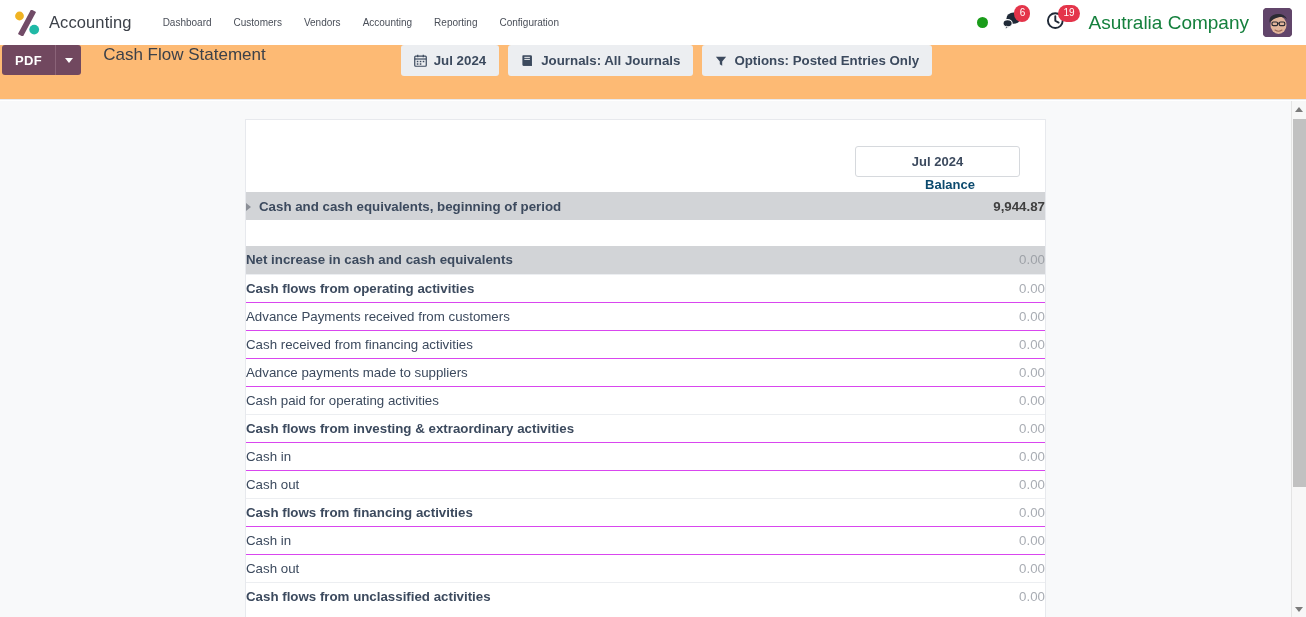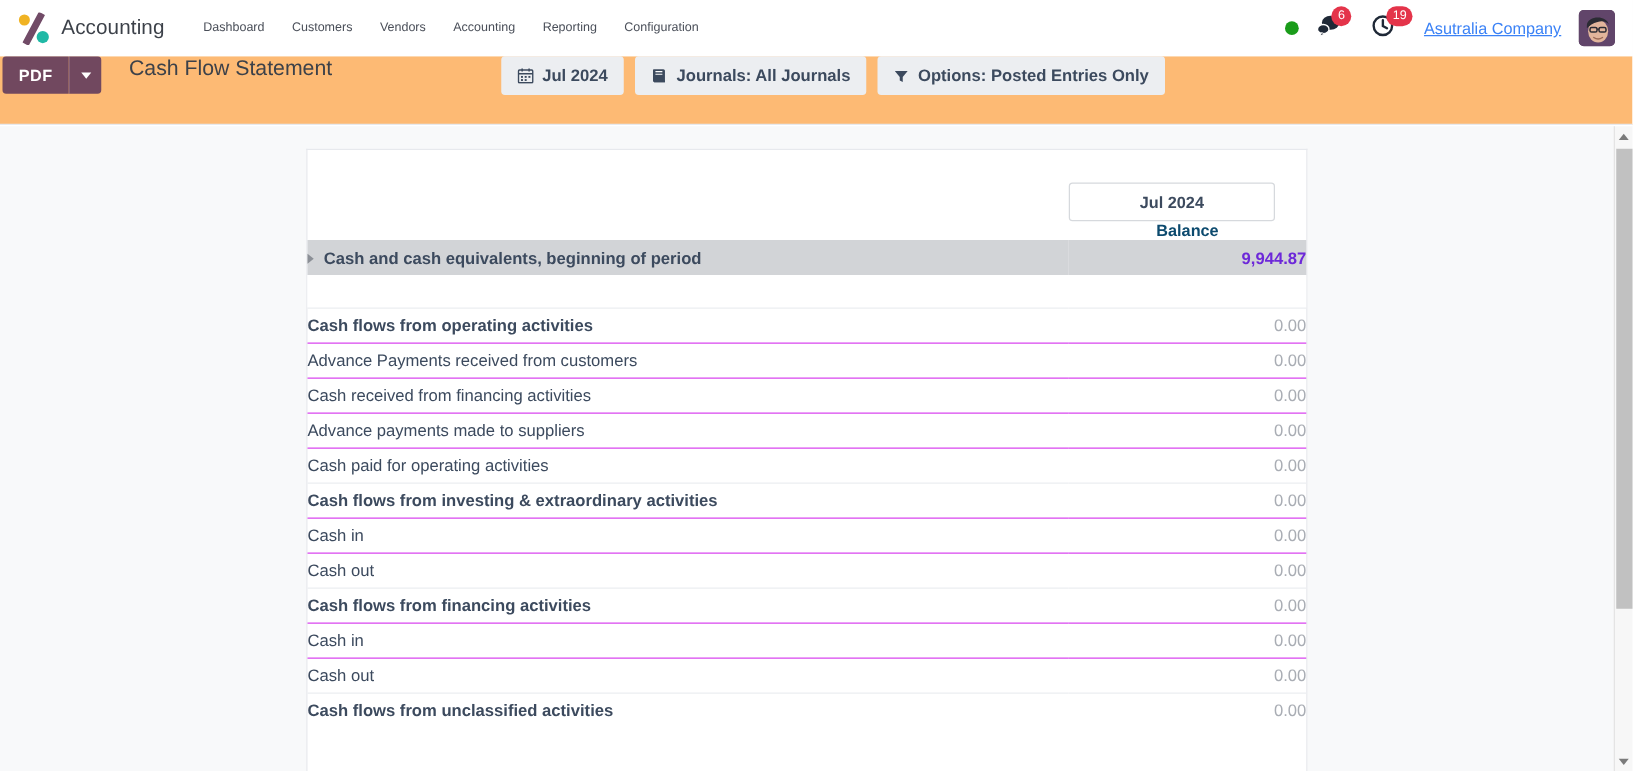--- a/index.html
+++ b/index.html
@@ -72,25 +72,24 @@
     color: #fff;
     font-size: 10px;
     line-height: 1;
     padding: 3px 5px 3.5px;
     border-radius: 9px;
     min-width: 16px;
     text-align: center;
     font-weight: 500;
   }
   .company-name {
-    font-size: 13px;
-    color: #3b82f6;
-    cursor: pointer;
-    white-space: nowrap;
-    text-decoration: underline;
+    font-size: 19px;
+    color: #15803d;
+    cursor: pointer;
+    white-space: nowrap;
   }
   .avatar {
     width: 29px; height: 29px;
     border-radius: 4px;
     overflow: hidden;
     cursor: pointer;
     display: block;
     background: #5c4060;
   }
 
@@ -230,21 +229,21 @@
     white-space: nowrap;
   }
   td.value-cell {
     font-size: 13.3px;
     text-align: right;
     padding: 6px 25px 6px 6px;
     white-space: nowrap;
     color: #3c4a5e;
   }
   .value-zero { color: #a9adb4; font-weight: 400; }
-  .value-strong { font-weight: 700; color: #6d28d9; }
+  .value-strong { font-weight: 700; color: #404040; }
 
   
   tr.row-total td {
     background: #d2d4d7;
     font-weight: 700;
   }
   tr.row-total td.value-cell .value-zero { color: #9ea2a8; }
   tr.row-spacer td { height: 26px; background: #fff; border: none; }
 
   tr.row-level1 td { font-weight: 700; border-top: 1px solid #eceef1; }
@@ -449,20 +448,24 @@
           </tr>
         </thead>
         <tbody id="report-body">
             <tr class="line row-total">
               <td class="name-cell indent-0"><span class="caret-right"></span><span>Cash and cash equivalents, beginning of period</span></td>
               <td class="value-cell"><span class="value-strong">9,944.87</span></td>
             </tr>
             <tr class="row-spacer">
               <td colspan="2"></td>
             </tr>
+            <tr class="line row-total">
+              <td class="name-cell indent-1"><span>Net increase in cash and cash equivalents</span></td>
+              <td class="value-cell"><span class="value-zero">0.00</span></td>
+            </tr>
             <tr class="line row-level1">
               <td class="name-cell indent-1"><span>Cash flows from operating activities</span></td>
               <td class="value-cell"><span class="value-zero">0.00</span></td>
             </tr>
             <tr class="line row-level2">
               <td class="name-cell indent-3"><span>Advance Payments received from customers</span></td>
               <td class="value-cell"><span class="value-zero">0.00</span></td>
             </tr>
             <tr class="line row-level2">
               <td class="name-cell indent-3"><span>Cash received from financing activities</span></td>

